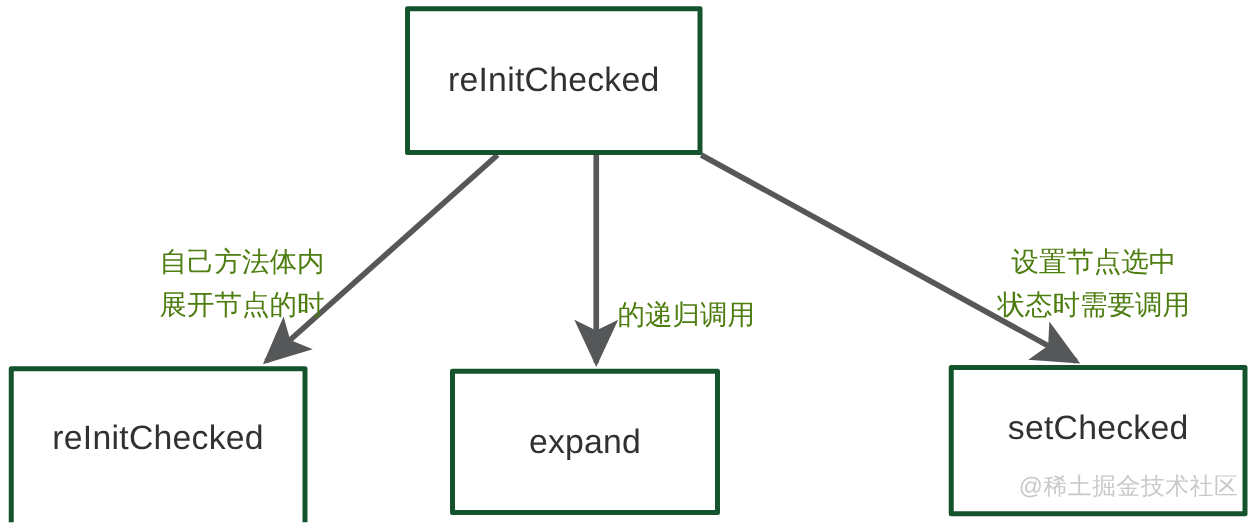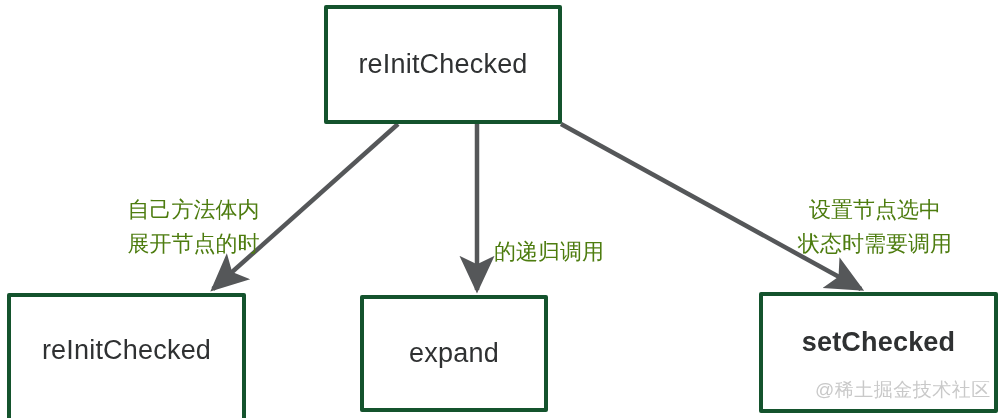--- a/index.html
+++ b/index.html
@@ -81,26 +81,26 @@
   </svg>
 
   <div class="node" style="left:324px; top:5px; width:238px; height:119px;">
     <span class="node-label">reInitChecked</span>
   </div>
 
   <div class="node" style="left:7px; top:293px; width:239px; height:130px;">
     <span class="node-label" style="position:relative; top:-8px;">reInitChecked</span>
   </div>
 
-  <div class="node" style="left:360px; top:295px; width:188px; height:117px;">
+  <div class="node" style="left:360px; top:295px; width:216px; height:117px;">
     <span class="node-label">expand</span>
   </div>
 
   <div class="node" style="left:759px; top:292px; width:239px; height:121px;">
-    <span class="node-label" style="position:relative; top:-10px;font-weight:bold;">setChecked</span>
+    <span class="node-label" style="position:relative; top:-10px;">setChecked</span>
   </div>
 
   <div class="edge-label" style="left:96px; top:156px; width:195px;">
     <span>自己方法体内</span>
     <span>展开节点的时</span>
   </div>
 
   <div class="edge-label" style="left:494px; top:198px; width:155px; text-align:left;">
     <span>的递归调用</span>
   </div>

